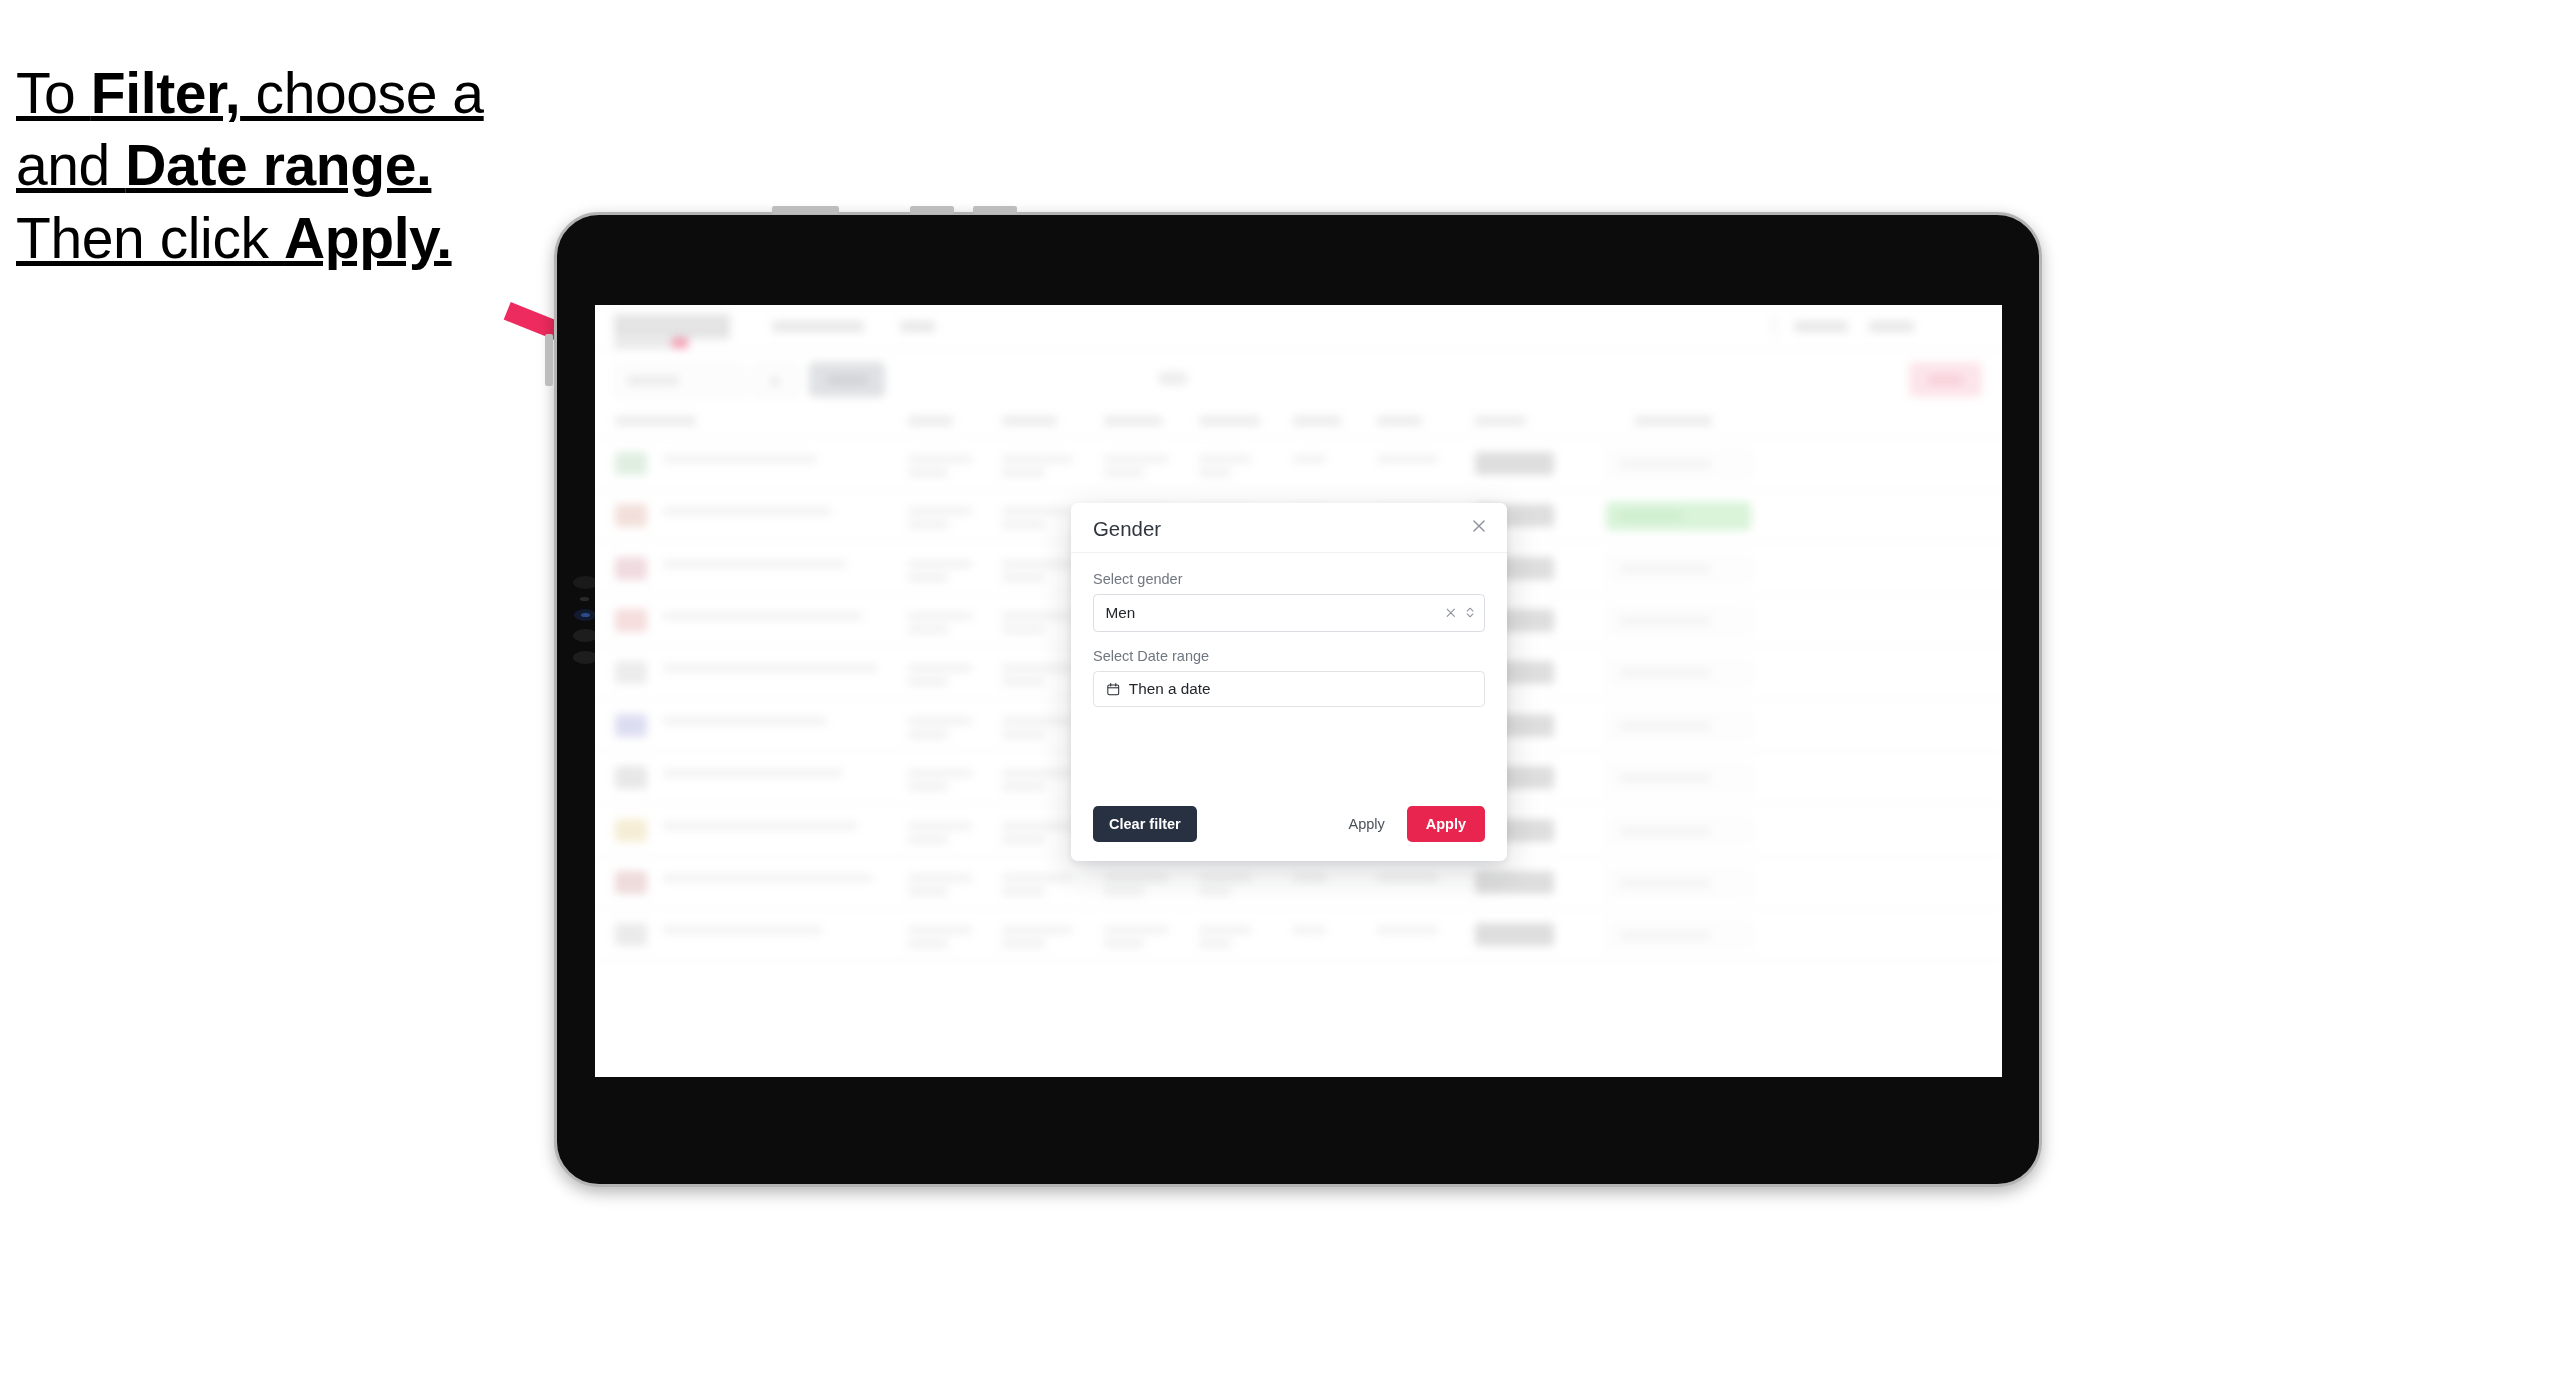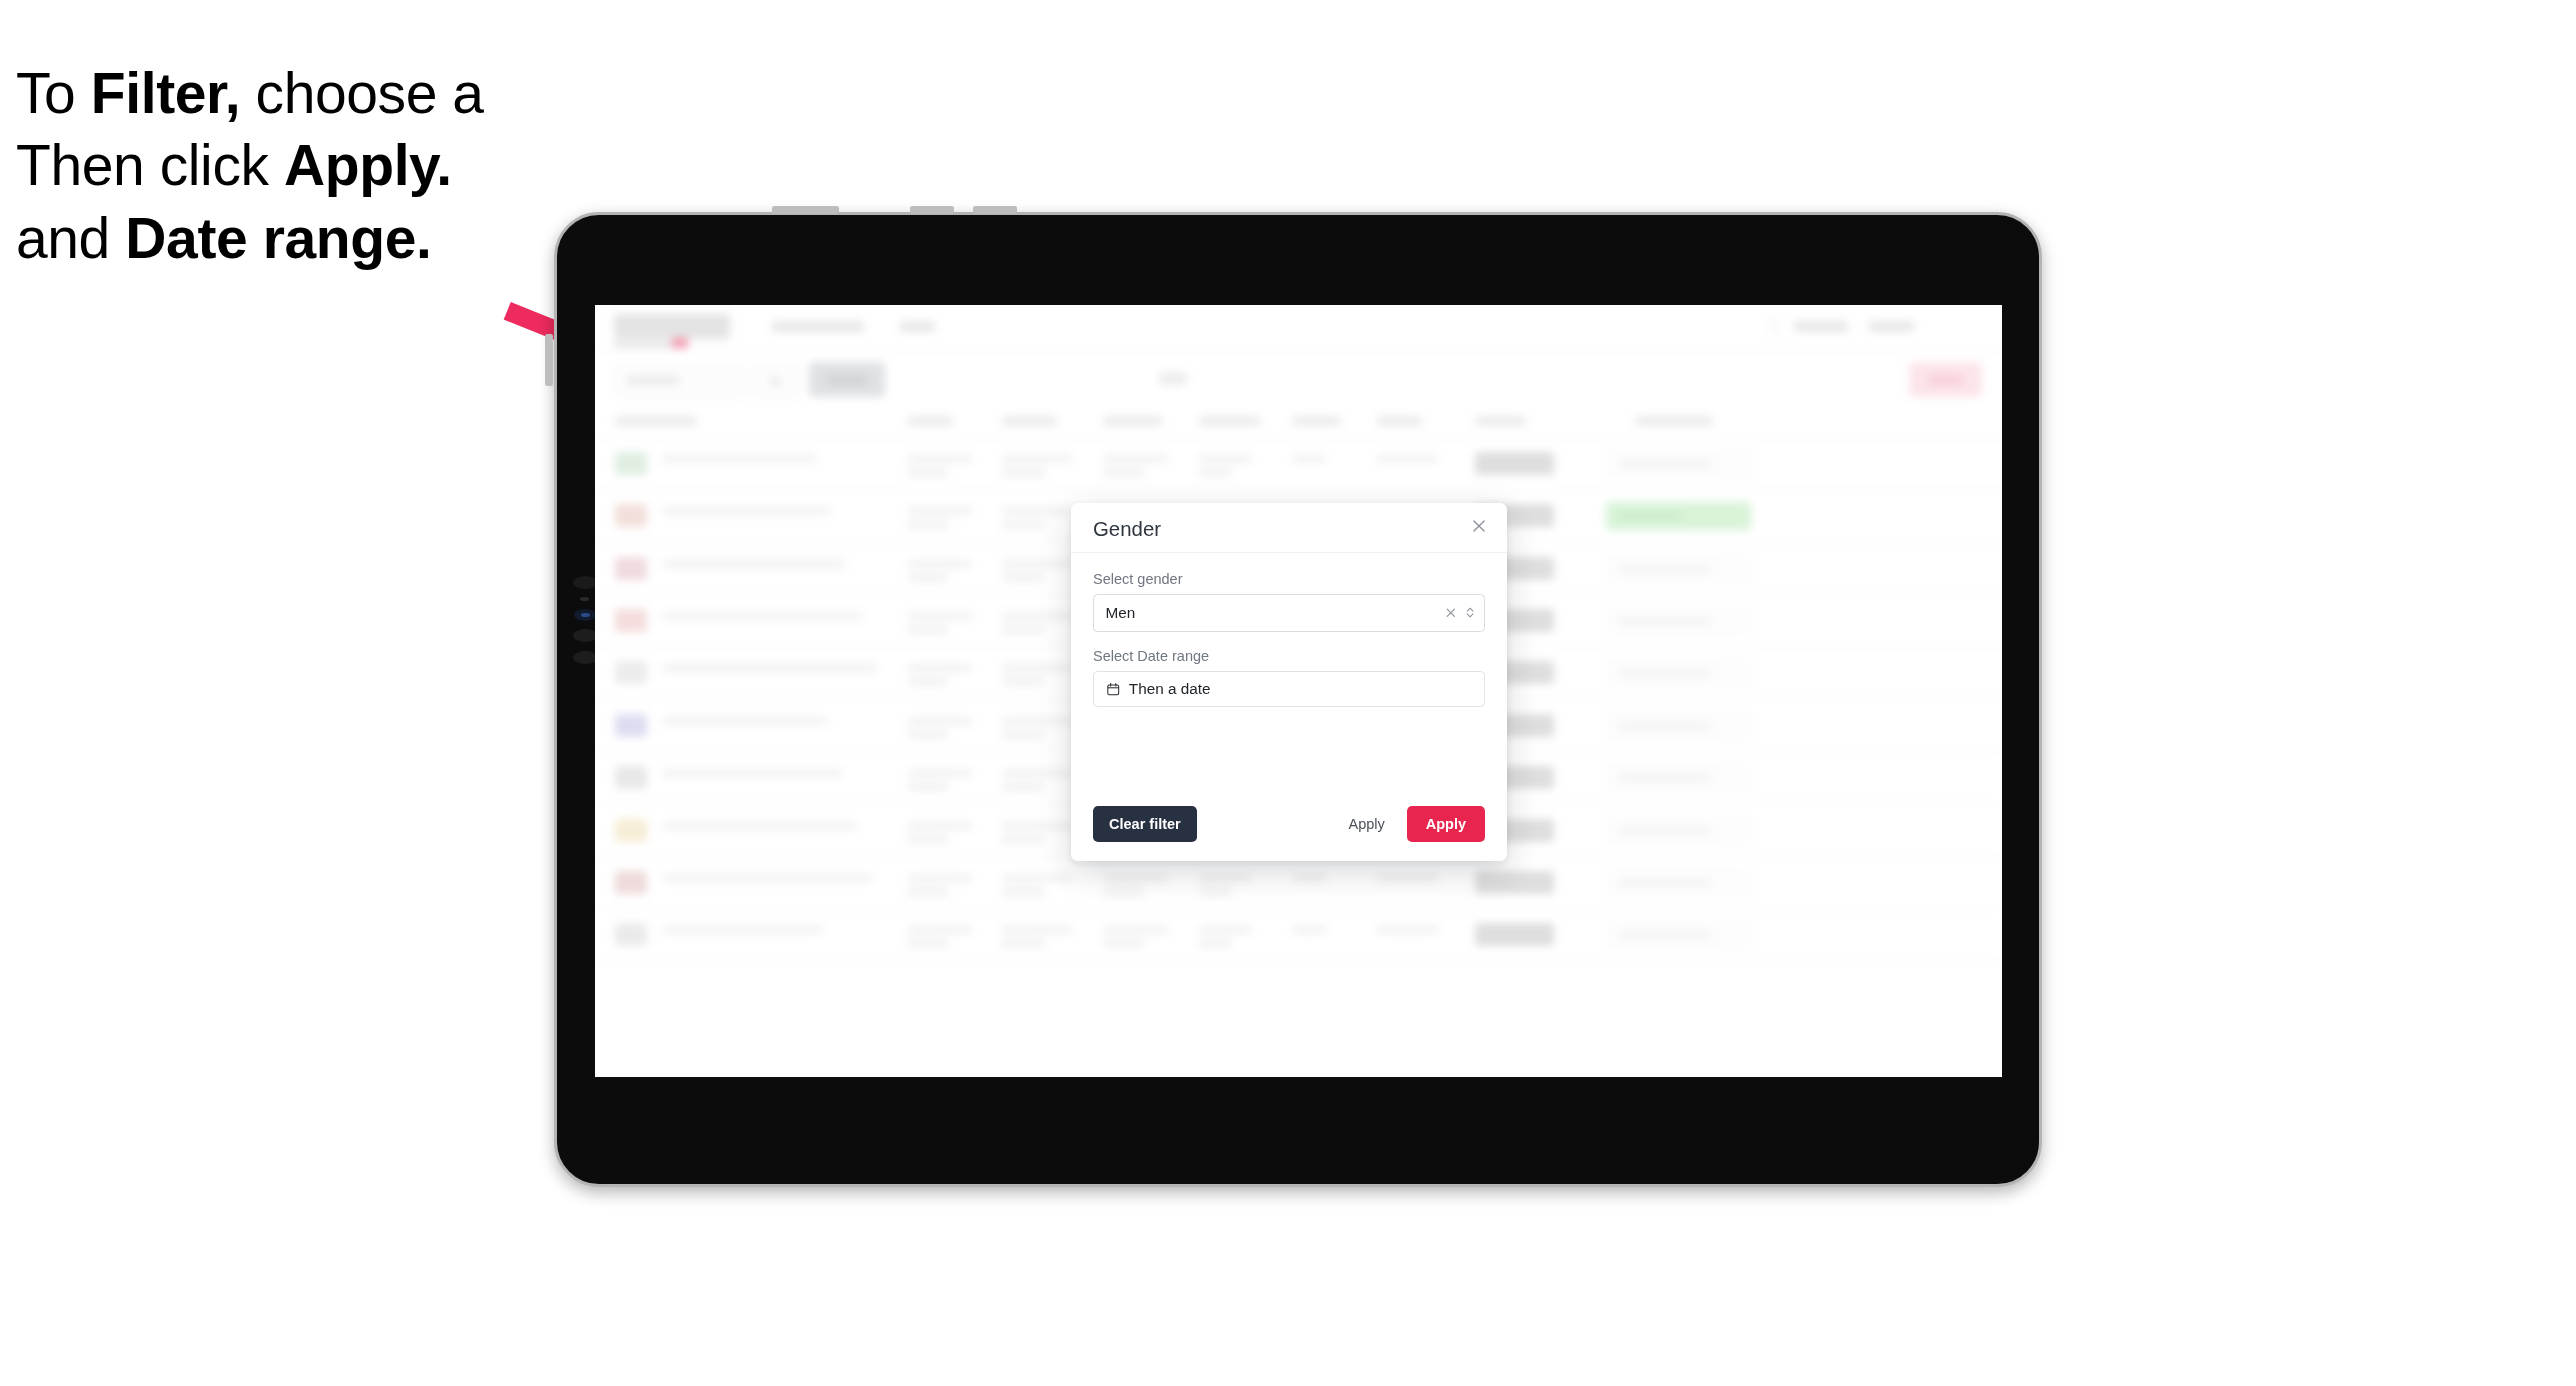--- a/index.html
+++ b/index.html
@@ -21,21 +21,21 @@
     position: absolute;
     left: 16px;
     top: 57px;
     width: 538px;
     font-size: 57px;
     line-height: 1.27;
     color: #000000;
     letter-spacing: -0.4px;
   }
   #caption .b { font-weight: 700; }
-  #caption .line { display: block; white-space: nowrap; }
+  #caption .line { display: block; white-space: nowrap; text-decoration: underline; }
 
   
   #arrow-annotation {
     position: absolute;
     left: 465px;
     top: 276px;
     width: 655px;
     height: 305px;
     pointer-events: none;
   }
@@ -406,22 +406,22 @@
     padding: 10.2px 19px;
     cursor: pointer;
     font-family: inherit;
   }
 </style>
 </head>
 <body>
 
 <div id="caption">
     <span class="line"><span>To </span><span class="b">Filter,</span><span> choose a</span></span>
+    <span class="line"><span>and </span><span class="b">Date range.</span></span>
     <span class="line"><span>Then click </span><span class="b">Apply.</span></span>
-    <span class="line"><span>and </span><span class="b">Date range.</span></span>
   </div>
 
 <svg id="arrow-annotation" viewBox="0 0 900 420" preserveAspectRatio="none">
   <line x1="58" y1="48" x2="730" y2="318" stroke="#ED2B5E" stroke-width="26" stroke-linecap="butt"></line>
   <polygon points="700,258 818,348 678,378" fill="#ED2B5E"></polygon>
 </svg>
 
 <div id="tablet">
   <div id="tablet-frame"></div>
 

